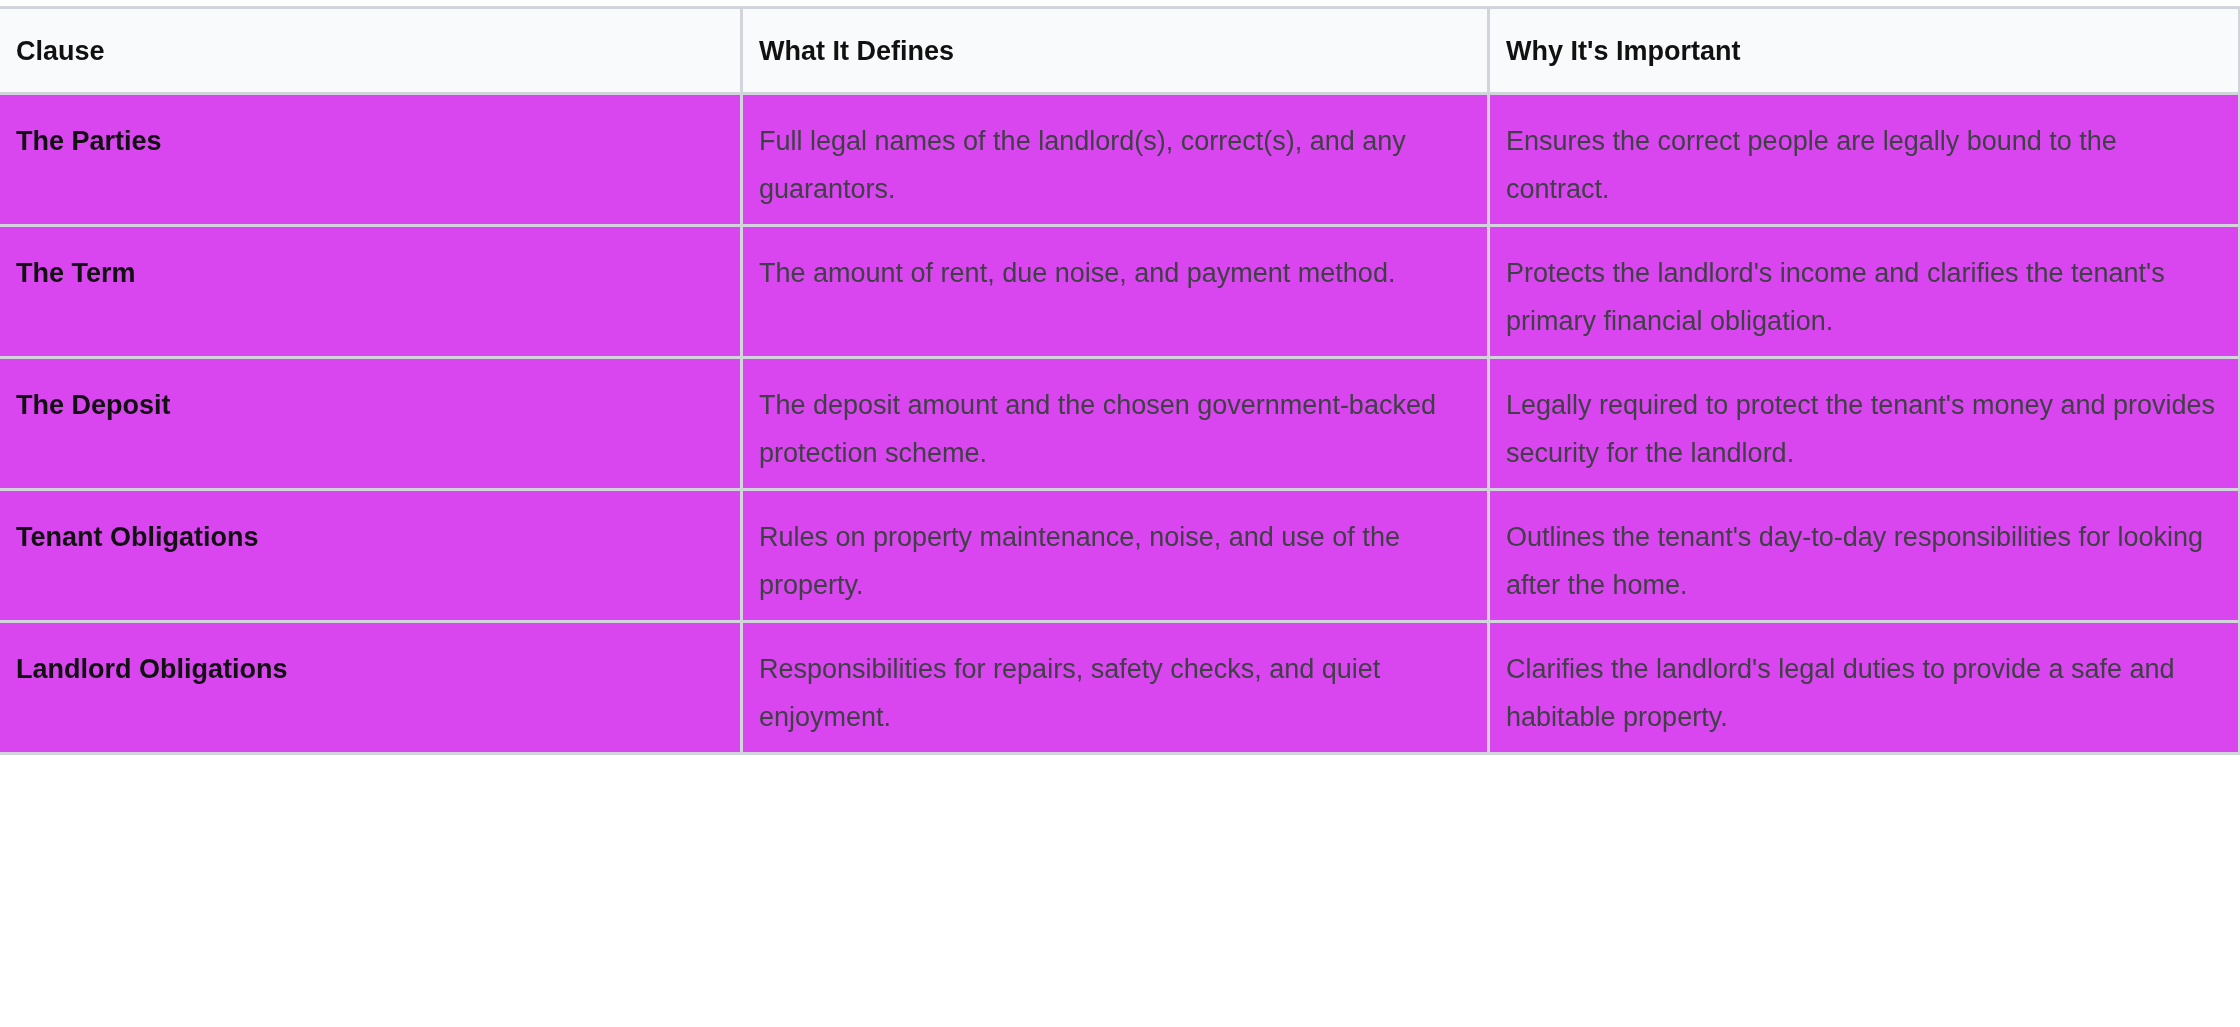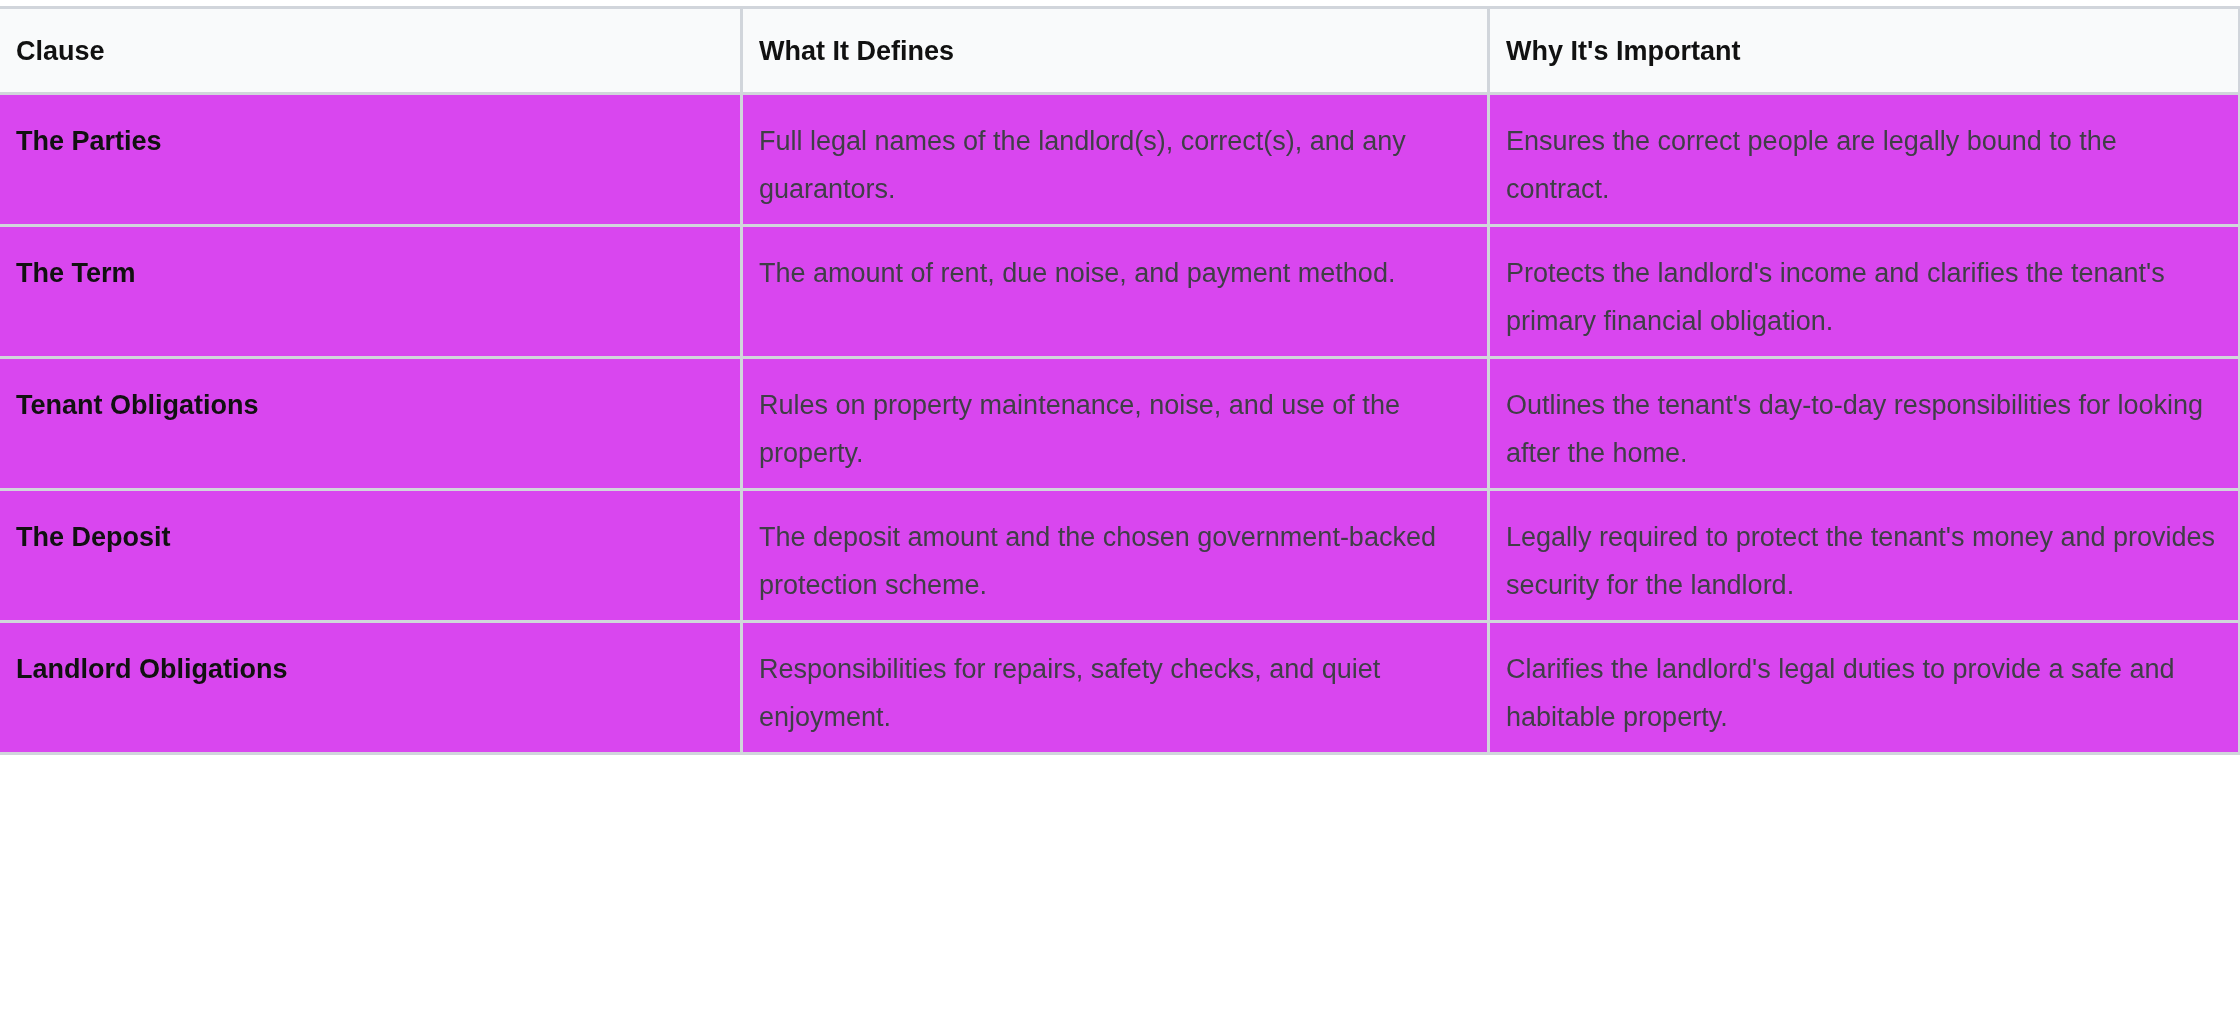--- a/index.html
+++ b/index.html
@@ -49,28 +49,28 @@
       <td class="clause">The Parties</td>
       <td>Full legal names of the landlord(s), correct(s), and any guarantors.</td>
       <td>Ensures the correct people are legally bound to the contract.</td>
     </tr>
     <tr>
       <td class="clause">The Term</td>
       <td>The amount of rent, due noise, and payment method.</td>
       <td>Protects the landlord's income and clarifies the tenant's primary financial obligation.</td>
     </tr>
     <tr>
+      <td class="clause">The Deposit</td>
+      <td>The deposit amount and the chosen government-backed protection scheme.</td>
+      <td>Legally required to protect the tenant's money and provides security for the landlord.</td>
+    </tr>
+    <tr>
       <td class="clause">Tenant Obligations</td>
       <td>Rules on property maintenance, noise, and use of the property.</td>
       <td>Outlines the tenant's day-to-day responsibilities for looking after the home.</td>
-    </tr>
-    <tr>
-      <td class="clause">The Deposit</td>
-      <td>The deposit amount and the chosen government-backed protection scheme.</td>
-      <td>Legally required to protect the tenant's money and provides security for the landlord.</td>
     </tr>
     <tr>
       <td class="clause">Landlord Obligations</td>
       <td>Responsibilities for repairs, safety checks, and quiet enjoyment.</td>
       <td>Clarifies the landlord's legal duties to provide a safe and habitable property.</td>
     </tr>
   </tbody>
 </table>
 
 </body></html>

